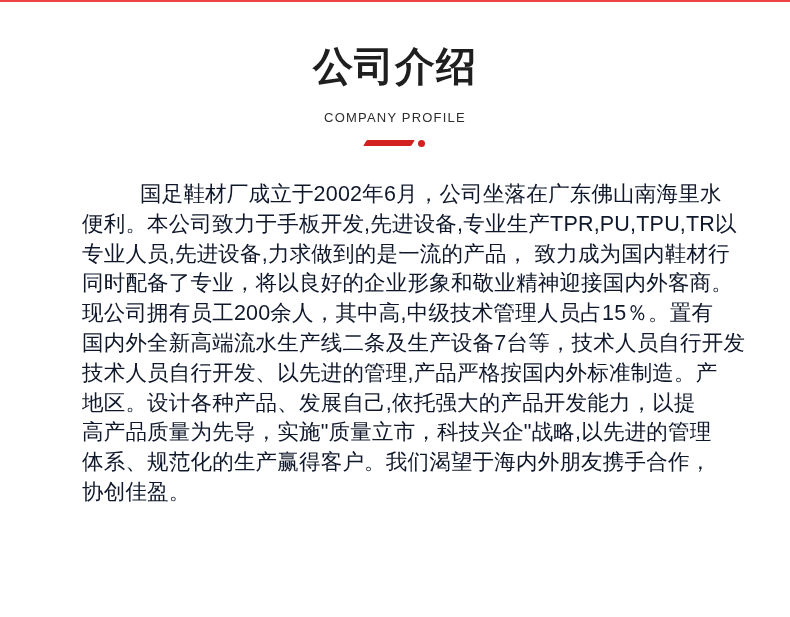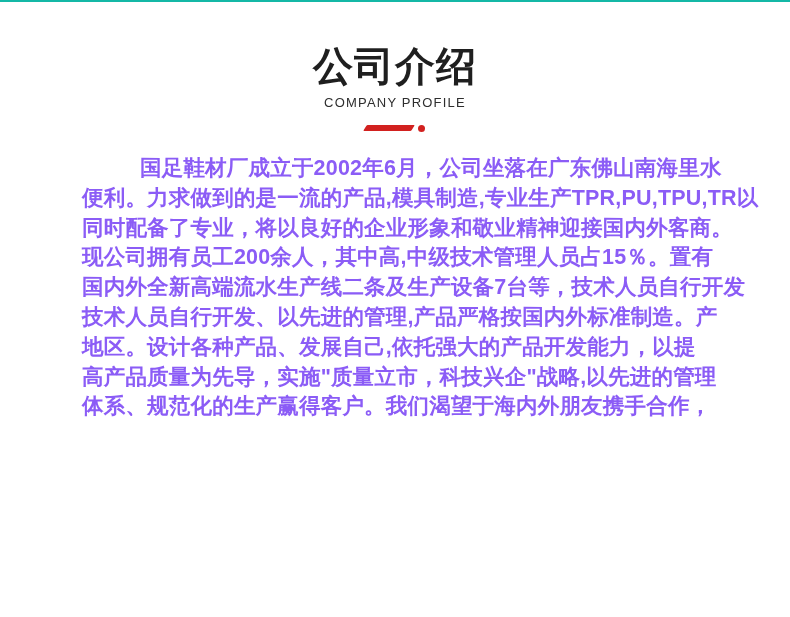--- a/index.html
+++ b/index.html
@@ -7,37 +7,37 @@
     padding: 0;
     background: #ffffff;
     font-family: "Liberation Sans", sans-serif;
   }
   .page {
     position: relative;
     width: 790px;
     height: 617px;
     background: #ffffff;
     overflow: hidden;
-    border-top: 2px solid #14b8a6;
+    border-top: 2px solid #ef4444;
     box-sizing: border-box;
   }
   .header {
     margin-top: 40px;
     text-align: center;
   }
   .page-title {
     font-size: 40px;
     line-height: 48px;
     font-weight: 600;
     color: #1f1f1f;
     letter-spacing: 1px;
     margin: 0;
   }
   .page-subtitle {
-    margin-top: 5px;
+    margin-top: 20px;
     font-size: 13px;
     line-height: 15px;
     font-weight: 400;
     color: #2e2e2e;
     letter-spacing: 1.2px;
   }
   .divider {
     margin-top: 14px;
     height: 8px;
     display: flex;
@@ -52,25 +52,25 @@
   }
   .divider-dot {
     width: 7px;
     height: 7px;
     border-radius: 50%;
     margin-left: 5px;
   }
   .profile-text {
     position: absolute;
     left: 82px;
-    top: 152px;
+    top: 178px;
     width: 630px;
     font-size: 21.5px;
-    color: #8b5cf6;
-    font-weight: 700;
+    color: #0f172a;
+    font-weight: 400;
   }
   .para-line {
     height: 29.8px;
     line-height: 29.8px;
     white-space: nowrap;
     letter-spacing: 0.2px;
   }
   .para-line:first-child {
     text-indent: 58px;
   }
@@ -84,23 +84,25 @@
     <h1 class="page-title">公司介绍</h1>
     <div class="page-subtitle">COMPANY PROFILE</div>
     <div class="divider">
       <span class="divider-bar" style="background: rgb(210, 33, 31);"></span>
       <span class="divider-dot" style="background: rgb(210, 33, 31);"></span>
     </div>
   </div>
 
   <div class="profile-text">
       <div class="para-line">国足鞋材厂成立于2002年6月，公司坐落在广东佛山南海里水</div>
-      <div class="para-line">便利。力求做到的是一流的产品,模具制造,专业生产TPR,PU,TPU,TR以</div>
+      <div class="para-line">便利。本公司致力于手板开发,先进设备,专业生产TPR,PU,TPU,TR以</div>
+      <div class="para-line">专业人员,先进设备,力求做到的是一流的产品， 致力成为国内鞋材行</div>
       <div class="para-line">同时配备了专业，将以良好的企业形象和敬业精神迎接国内外客商。</div>
       <div class="para-line">现公司拥有员工200余人，其中高,中级技术管理人员占15％。置有</div>
       <div class="para-line">国内外全新高端流水生产线二条及生产设备7台等，技术人员自行开发</div>
       <div class="para-line">技术人员自行开发、以先进的管理,产品严格按国内外标准制造。产</div>
       <div class="para-line">地区。设计各种产品、发展自己,依托强大的产品开发能力，以提</div>
       <div class="para-line">高产品质量为先导，实施"质量立市，科技兴企"战略,以先进的管理</div>
       <div class="para-line">体系、规范化的生产赢得客户。我们渴望于海内外朋友携手合作，</div>
+      <div class="para-line">协创佳盈。</div>
     </div>
 
 </div>
 
 </body></html>

